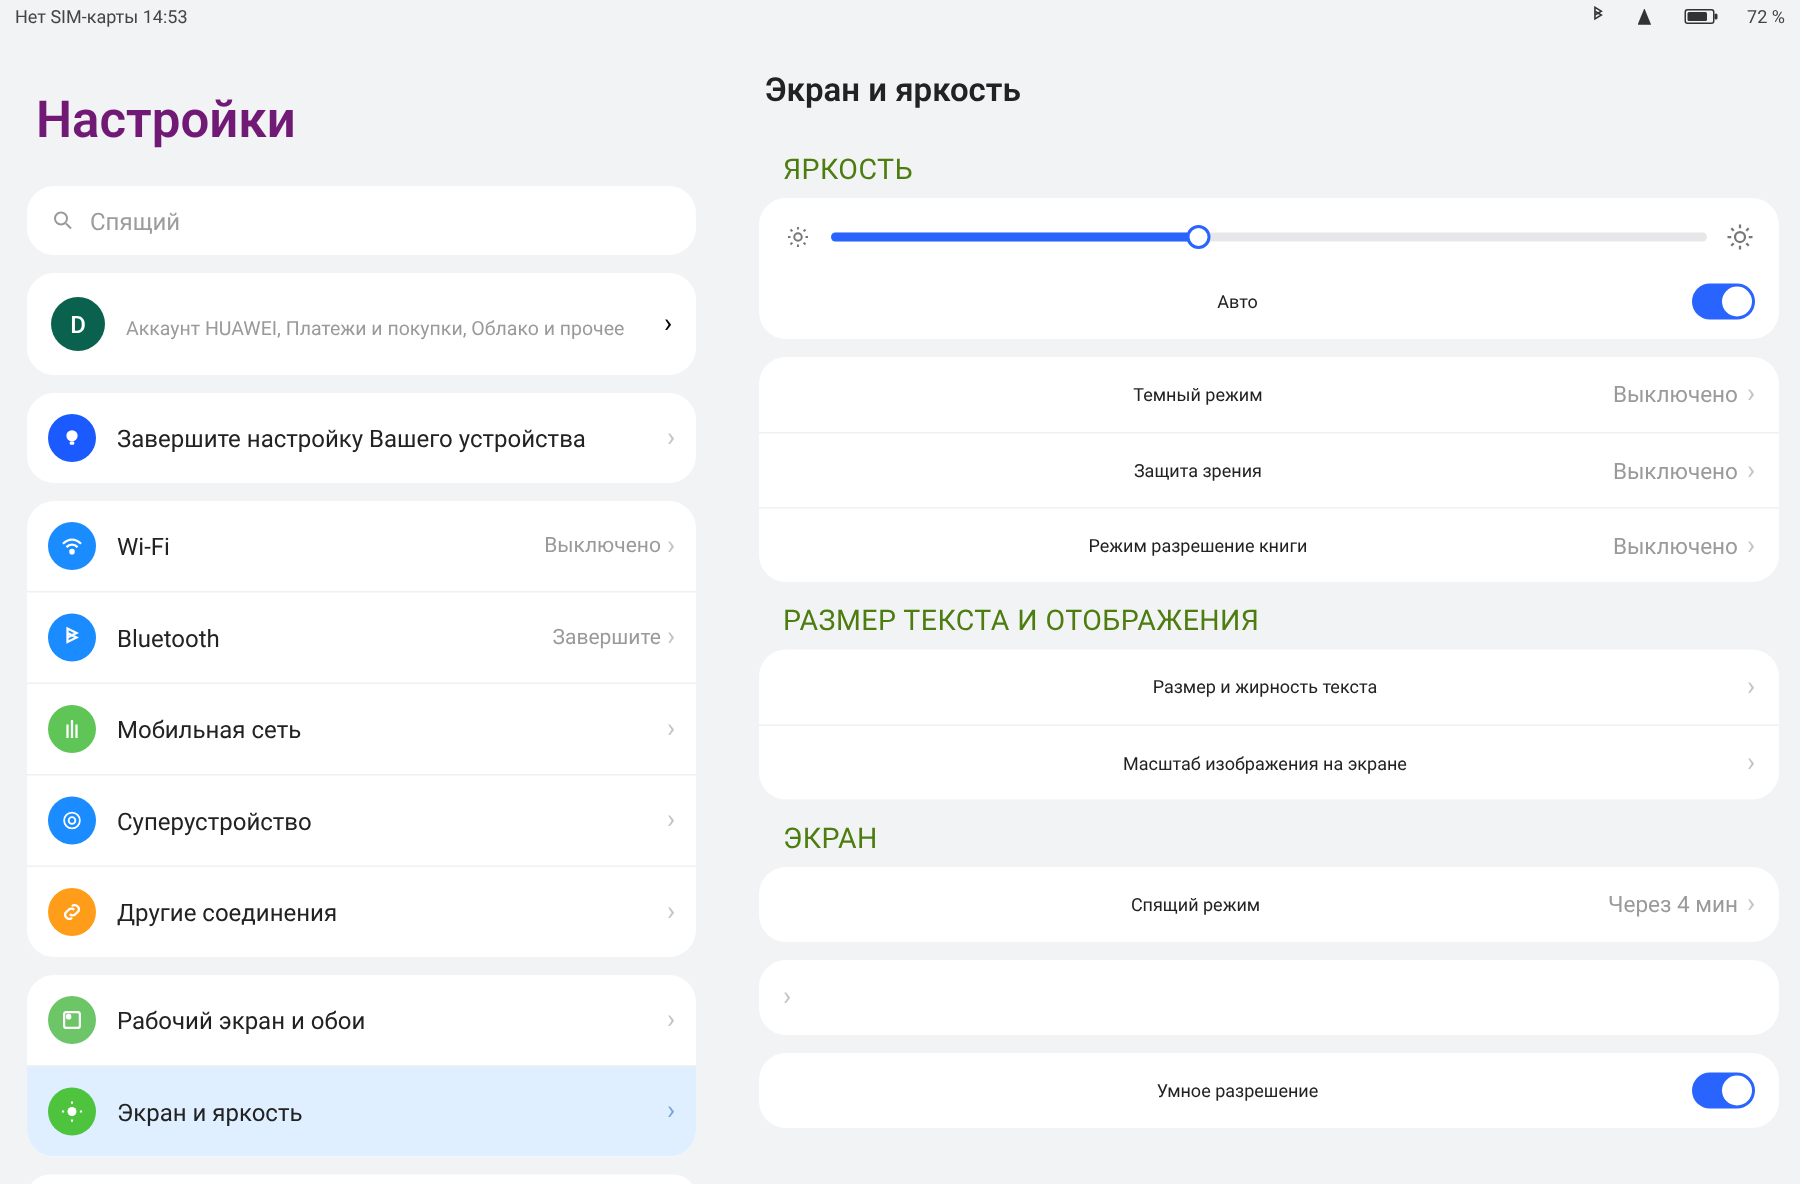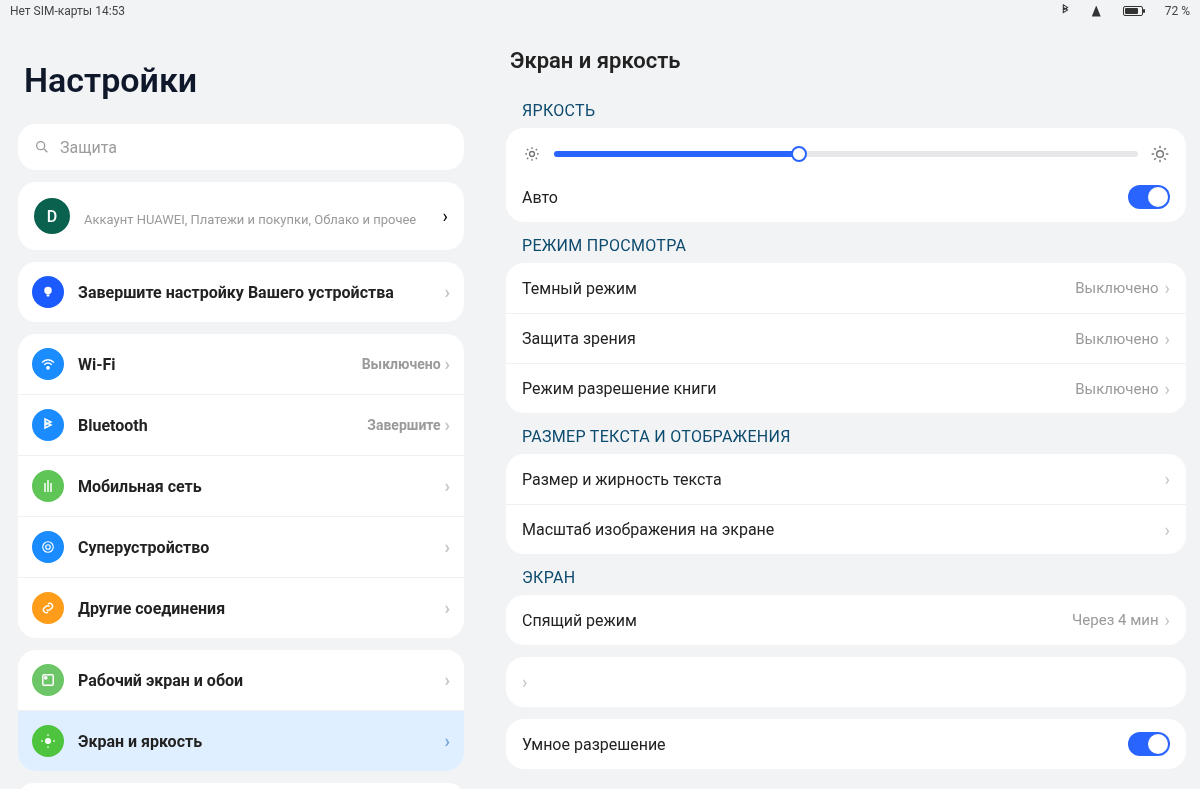--- a/index.html
+++ b/index.html
@@ -7,24 +7,24 @@
 
   .statusbar { height: 22px; display: flex; justify-content: space-between; align-items: center; padding: 0 10px; font-size: 12px; color: #444; }
   .statusbar .right { display: flex; align-items: center; gap: 22px; }
   .bat-icon { display:inline-block; width:20px; height:10px; border:1px solid #333; border-radius:2px; position:relative;}
   .bat-icon:after{content:"";position:absolute;right:-3px;top:2px;width:2px;height:4px;background:#333;border-radius:1px;}
   .bat-icon .fill{position:absolute;left:1px;top:1px;bottom:1px;width:72%;background:#333;border-radius:1px;}
 
   .root { display:flex; height: calc(100% - 22px); }
   .sidebar { width: 478px; padding: 0 14px 0 18px; overflow-y:auto; }
   .sidebar::-webkit-scrollbar{display:none;}
-  .title { font-size: 34px; font-weight: 600; color:#0f172a; margin: 38px 0 24px 6px; }
+  .title { font-size: 34px; font-weight: 600; color:#701a75; margin: 38px 0 24px 6px; }
 
   .card { background:#fff; border-radius:18px; overflow:hidden; margin-bottom:12px; }
-  .row { display:flex; align-items:center; padding:14px 14px; min-height:54px; cursor:pointer; position:relative;font-weight:bold; }
+  .row { display:flex; align-items:center; padding:14px 14px; min-height:54px; cursor:pointer; position:relative; }
   .row + .row { border-top:1px solid #f0f0f0; }
   .row .ico { width:32px; height:32px; border-radius:50%; display:flex; align-items:center; justify-content:center; flex-shrink:0; margin-right:14px; }
   .row .ico svg { width:18px; height:18px; }
   .row .lbl { font-size:16px; color:#222; flex:1; }
   .row .val { font-size:14px; color:#9a9a9a; margin-right:4px;}
   .row .chev { color:#c5c5c5; }
   .row.selected { background:#e0efff; }
   .row.selected .chev, .row.selected .val { color:#7aa5d8; }
 
   .search { display:flex; align-items:center; padding:0 16px; height:46px; }
@@ -32,26 +32,26 @@
   .search .ph { color:#9c9c9c; font-size:16px; }
 
   .account { display:flex; align-items:center; padding:16px; }
   .avatar { width:36px;height:36px;border-radius:50%;background:#0a614e;color:#fff;display:flex;align-items:center;justify-content:center;font-size:16px;font-weight:500;flex-shrink:0;margin-right:14px;}
   .account .name { font-size:16px;color:#222; }
   .account .sub { font-size:13px;color:#9a9a9a; margin-top:6px; }
 
   .content { flex:1; padding: 0 14px 0 28px; overflow-y:auto; }
   .content::-webkit-scrollbar{display:none;}
   .page-title { font-size:22px; font-weight:600; color:#222; margin:26px 0 28px 4px; }
-  .section-label { font-size:16px; color:#0c4a6e; letter-spacing:0.3px; margin:14px 0 8px 16px; text-transform:uppercase; }
+  .section-label { font-size:19px; color:#4d7c0f; letter-spacing:0.3px; margin:14px 0 8px 16px; text-transform:uppercase; }
 
   .ccard { background:#fff; border-radius:18px; overflow:hidden; margin-bottom:12px; }
   .crow { display:flex; align-items:center; padding:0 16px; min-height:50px; cursor:pointer; }
   .crow + .crow { border-top:1px solid #f0f0f0; }
-  .crow .clbl { font-size:16px; color:#222; flex:1; }
+  .crow .clbl { font-size:12px; color:#222; flex:1;text-align:center; }
   .crow .cval { font-size:15px; color:#9a9a9a; margin-right:6px;}
   .crow .chev { color:#c5c5c5; }
 
   .slider-row { display:flex; align-items:center; padding:16px 16px 8px; gap:12px;}
   .sun { width:20px;height:20px; color:#777; }
   .track { flex:1; height:20px; position:relative; }
   .track .bg { position:absolute; top:7px; left:0; right:0; height:6px; background:#e7e7e9; border-radius:3px;}
   .track .fg { position:absolute; top:7px; left:0; height:6px; background:#2a64ff; border-radius:3px; width:42%;}
   .track .thumb { position:absolute; top:2px; width:16px;height:16px;border-radius:50%;background:#fff;border:2px solid #2a64ff; left:calc(42% - 8px);}
 
@@ -81,21 +81,21 @@
 
 <div class="root">
   <div class="sidebar">
     <div class="title">Настройки</div>
 
     <div class="card search">
       <svg viewBox="0 0 24 24" fill="none" stroke="currentColor" stroke-width="2">
           <circle cx="10" cy="10" r="6"></circle>
           <line x1="15" y1="15" x2="20" y2="20"></line>
         </svg>
-      <span class="ph">Защита</span>
+      <span class="ph">Спящий</span>
     </div>
 
     <div class="card account">
       <div class="avatar">D</div>
       <div style="flex:1">
         <div class="sub">Аккаунт HUAWEI, Платежи и покупки, Облако и прочее</div>
       </div>
       <span class="chev">›</span>
     </div>
 
@@ -236,21 +236,20 @@
           </svg>
       </div>
       <div class="crow">
         <span class="clbl">Авто</span>
         <span class="toggle">
             <span class="knob"></span>
           </span>
       </div>
     </div>
 
-    <div class="section-label">РЕЖИМ ПРОСМОТРА</div>
     <div class="ccard">
       <div class="crow">
         <span class="clbl">Темный режим</span>
         <span class="cval">Выключено</span>
         <span class="chev">›</span>
       </div>
       <div class="crow">
         <span class="clbl">Защита зрения</span>
         <span class="cval">Выключено</span>
         <span class="chev">›</span>

